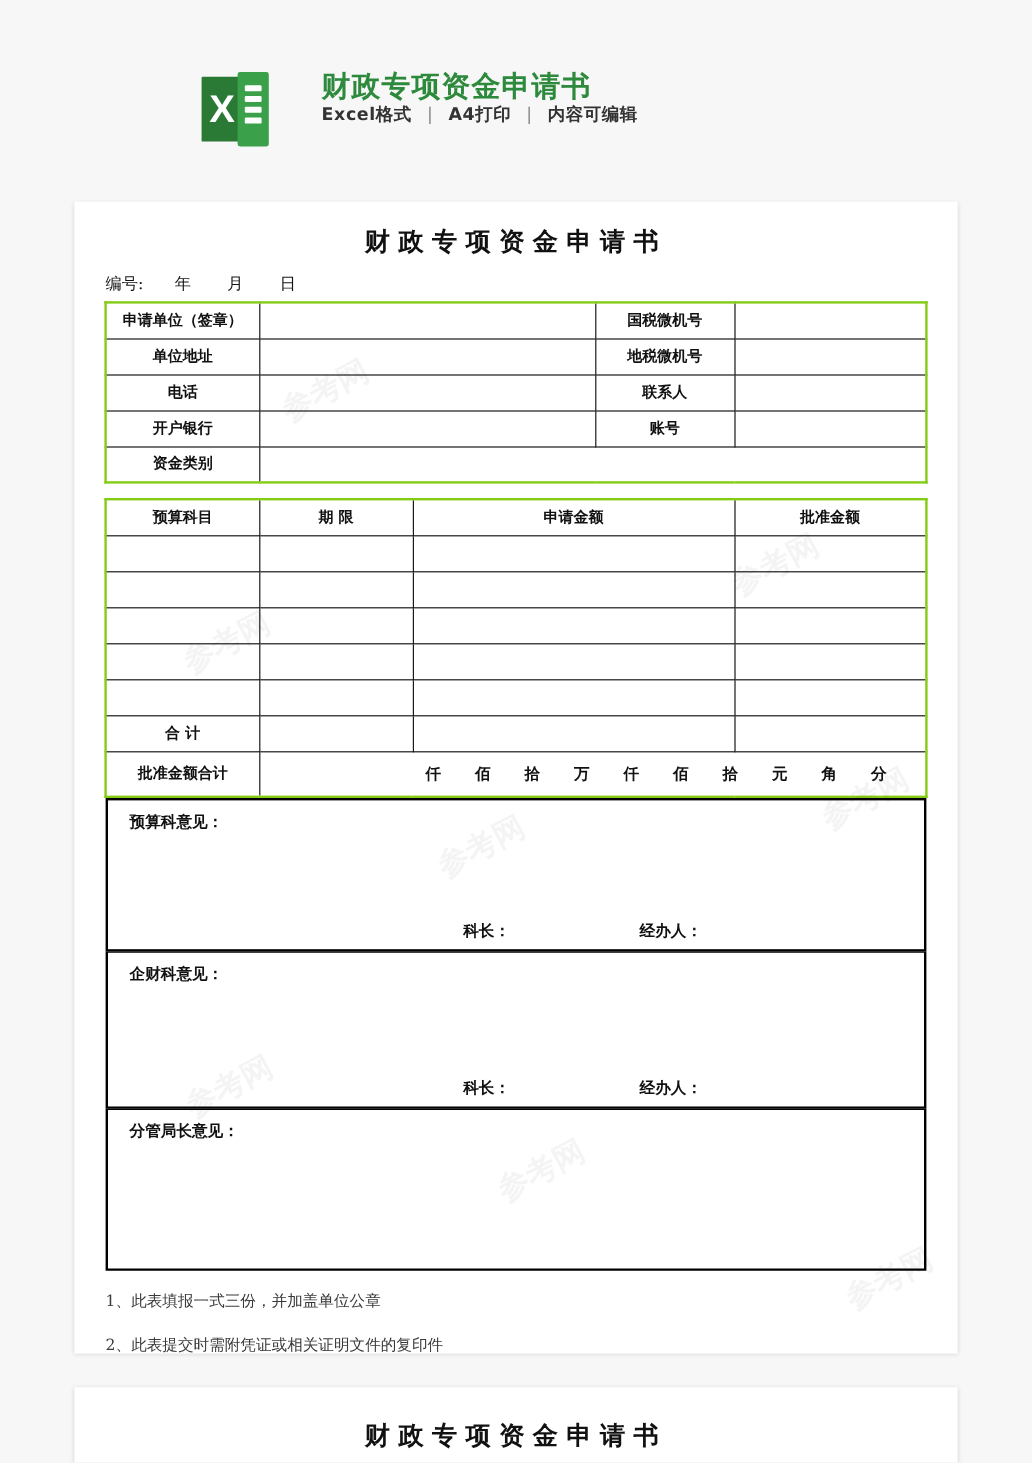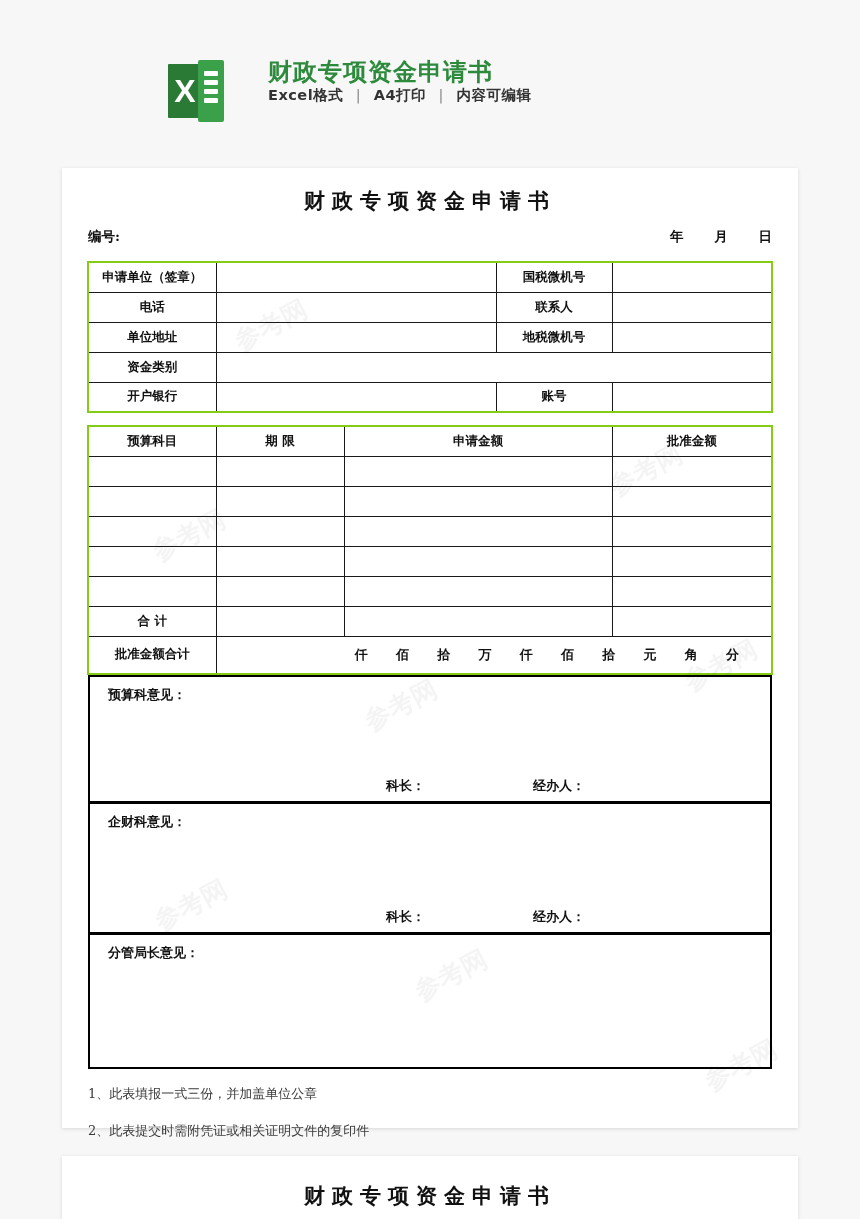--- a/index.html
+++ b/index.html
@@ -64,25 +64,24 @@
   #page2 { left: 62px; top: 1156px; width: 736px; height: 63px; overflow: hidden; }
 
   .doc-title {
     text-align: center; font-size: 21px; font-weight: bold;
     letter-spacing: 7px; color: #111111; padding-top: 19px;
     font-family: "DejaVu Serif", "Liberation Serif", serif;
   }
   #page2 .doc-title { padding-top: 26px; }
 
   .numline {
-    display: flex; justify-content: space-between;
+    display: flex; 
     font-size: 13.5px; color: #111111;
-    margin: 13px 26px 15px 26px;
-    font-family: "DejaVu Serif", "Liberation Serif", serif;
-    font-weight: bold;
+    margin: 13px 26px 5px 26px;
+    font-family: "DejaVu Serif", "Liberation Serif", serif;
   }
   .numline .ymd span { padding-left: 26px; }
 
   
   table.frm {
     border-collapse: collapse; table-layout: fixed;
     margin: 0 auto; width: 684px;
     font-family: "DejaVu Serif", "Liberation Serif", serif;
   }
   table.frm td {
@@ -197,40 +196,40 @@
           <col style="width:160px">
       </colgroup>
       <tbody>
         <tr>
           <td class="lbl">申请单位（签章）</td>
           <td class="blank"></td>
           <td class="lbl">国税微机号</td>
           <td class="blank"></td>
         </tr>
         <tr>
+          <td class="lbl">单位地址</td>
+          <td class="blank"></td>
+          <td class="lbl">地税微机号</td>
+          <td class="blank"></td>
+        </tr>
+        <tr>
           <td class="lbl">电话</td>
           <td class="blank"></td>
           <td class="lbl">联系人</td>
           <td class="blank"></td>
         </tr>
         <tr>
-          <td class="lbl">单位地址</td>
-          <td class="blank"></td>
-          <td class="lbl">地税微机号</td>
+          <td class="lbl">开户银行</td>
+          <td class="blank"></td>
+          <td class="lbl">账号</td>
           <td class="blank"></td>
         </tr>
         <tr>
           <td class="lbl">资金类别</td>
           <td class="blank" colspan="3"></td>
-        </tr>
-        <tr>
-          <td class="lbl">开户银行</td>
-          <td class="blank"></td>
-          <td class="lbl">账号</td>
-          <td class="blank"></td>
         </tr>
       </tbody>
     </table>
 
     <div class="spacer-h"></div>
 
     <table class="frm outer">
       <colgroup>
         <col style="width:128px">
           <col style="width:128px">

